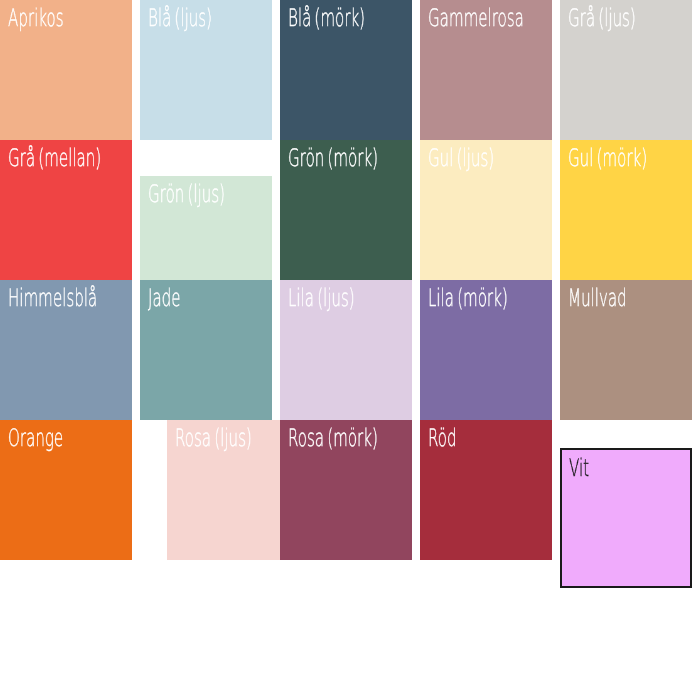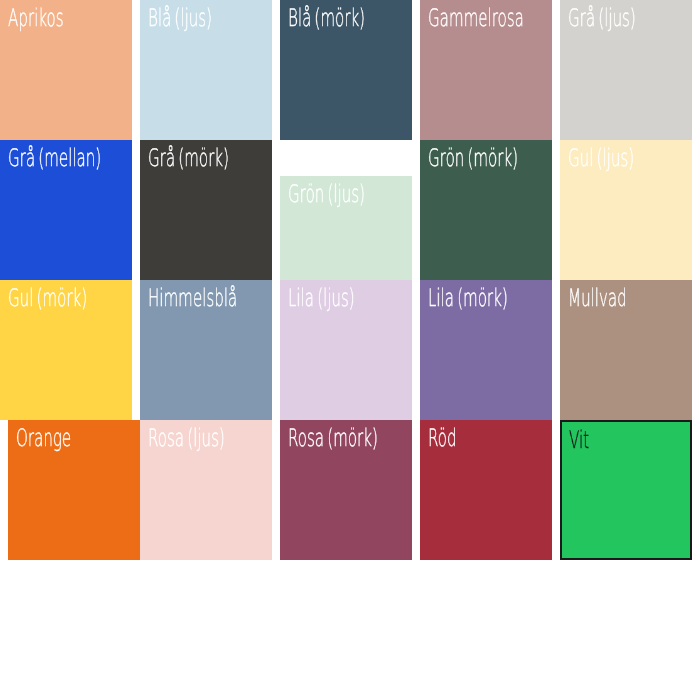--- a/index.html
+++ b/index.html
@@ -66,64 +66,64 @@
   <div class="swatch" style="background: rgb(60, 85, 103);">
     <span class="swatch-label" style="color: rgb(255, 255, 255);">Blå (mörk)</span>
   </div>
   <div class="swatch" style="background: rgb(182, 141, 143);">
     <span class="swatch-label" style="color: rgb(255, 255, 255);">Gammelrosa</span>
   </div>
   <div class="swatch" style="background: rgb(212, 210, 206); padding-left: 34px;">
     <span class="swatch-label" style="color: rgb(255, 255, 255);">Grå (ljus)</span>
   </div>
 
-  <div class="swatch" style="background: #1d4ed8;">
+  <div class="swatch" style="background: #ef4444;">
     <span class="swatch-label" style="color: rgb(255, 255, 255);">Grå (mellan)</span>
-  </div>
-  <div class="swatch" style="background: rgb(62, 61, 58);">
-    <span class="swatch-label" style="color: rgb(255, 255, 255);">Grå (mörk)</span>
   </div>
   <div class="swatch" style="background: rgb(210, 231, 214); margin-top: 36px;">
     <span class="swatch-label" style="color: rgb(255, 255, 255);">Grön (ljus)</span>
   </div>
   <div class="swatch" style="background: rgb(61, 94, 79);">
     <span class="swatch-label" style="color: rgb(255, 255, 255);">Grön (mörk)</span>
   </div>
   <div class="swatch" style="background: rgb(252, 236, 192);">
     <span class="swatch-label" style="color: rgb(255, 255, 255);">Gul (ljus)</span>
   </div>
 
   <div class="swatch" style="background: rgb(255, 212, 69);">
     <span class="swatch-label" style="color: rgb(255, 255, 255);">Gul (mörk)</span>
   </div>
   <div class="swatch" style="background: rgb(129, 152, 176);">
     <span class="swatch-label" style="color: rgb(255, 255, 255);">Himmelsblå</span>
   </div>
+  <div class="swatch" style="background: rgb(123, 166, 168);">
+    <span class="swatch-label" style="color: rgb(255, 255, 255);">Jade</span>
+  </div>
   <div class="swatch" style="background: rgb(222, 205, 227);">
     <span class="swatch-label" style="color: rgb(255, 255, 255);">Lila (ljus)</span>
   </div>
 
   <div class="swatch" style="background: rgb(125, 108, 164);">
     <span class="swatch-label" style="color: rgb(255, 255, 255);">Lila (mörk)</span>
   </div>
   <div class="swatch" style="background: rgb(172, 144, 128);">
     <span class="swatch-label" style="color: rgb(255, 255, 255);">Mullvad</span>
   </div>
-  <div class="swatch" style="background: rgb(236, 109, 22); margin-left: 8px;">
+  <div class="swatch" style="background: rgb(236, 109, 22);">
     <span class="swatch-label" style="color: rgb(255, 255, 255);">Orange</span>
   </div>
-  <div class="swatch" style="background: rgb(246, 213, 208);">
+  <div class="swatch" style="background: rgb(246, 213, 208); margin-left: 27px;">
     <span class="swatch-label" style="color: rgb(255, 255, 255);">Rosa (ljus)</span>
   </div>
   <div class="swatch" style="background: rgb(145, 69, 94); padding-left: 46px;">
     <span class="swatch-label" style="color: rgb(255, 255, 255);">Rosa (mörk)</span>
   </div>
 
   <div class="swatch" style="background: rgb(165, 45, 60);">
     <span class="swatch-label" style="color: rgb(255, 255, 255);">Röd</span>
   </div>
-  <div class="swatch is-bordered" style="background: #22c55e;">
+  <div class="swatch is-bordered" style="background: #f0abfc; margin-top: 28px;">
     <span class="swatch-label" style="color: rgb(26, 26, 26);">Vit</span>
   </div>
   <div class="swatch is-empty"></div>
   <div class="swatch is-empty"></div>
 
 </div>
 
 </body></html>

